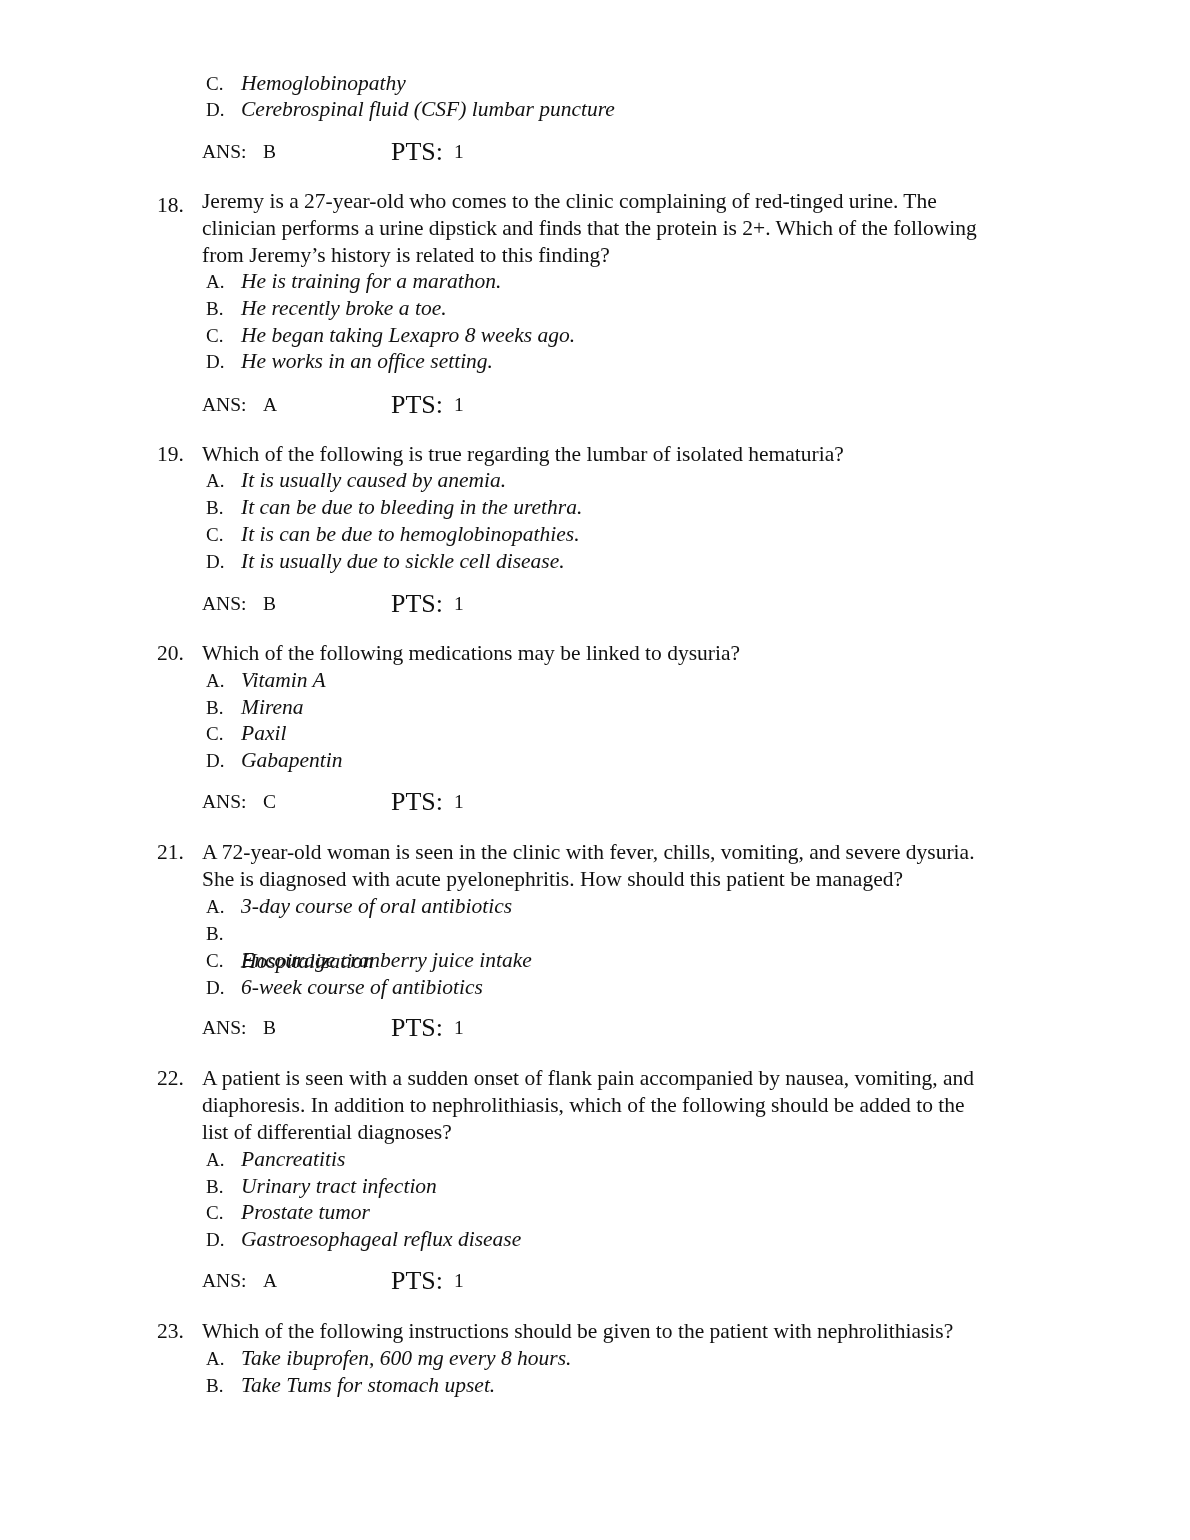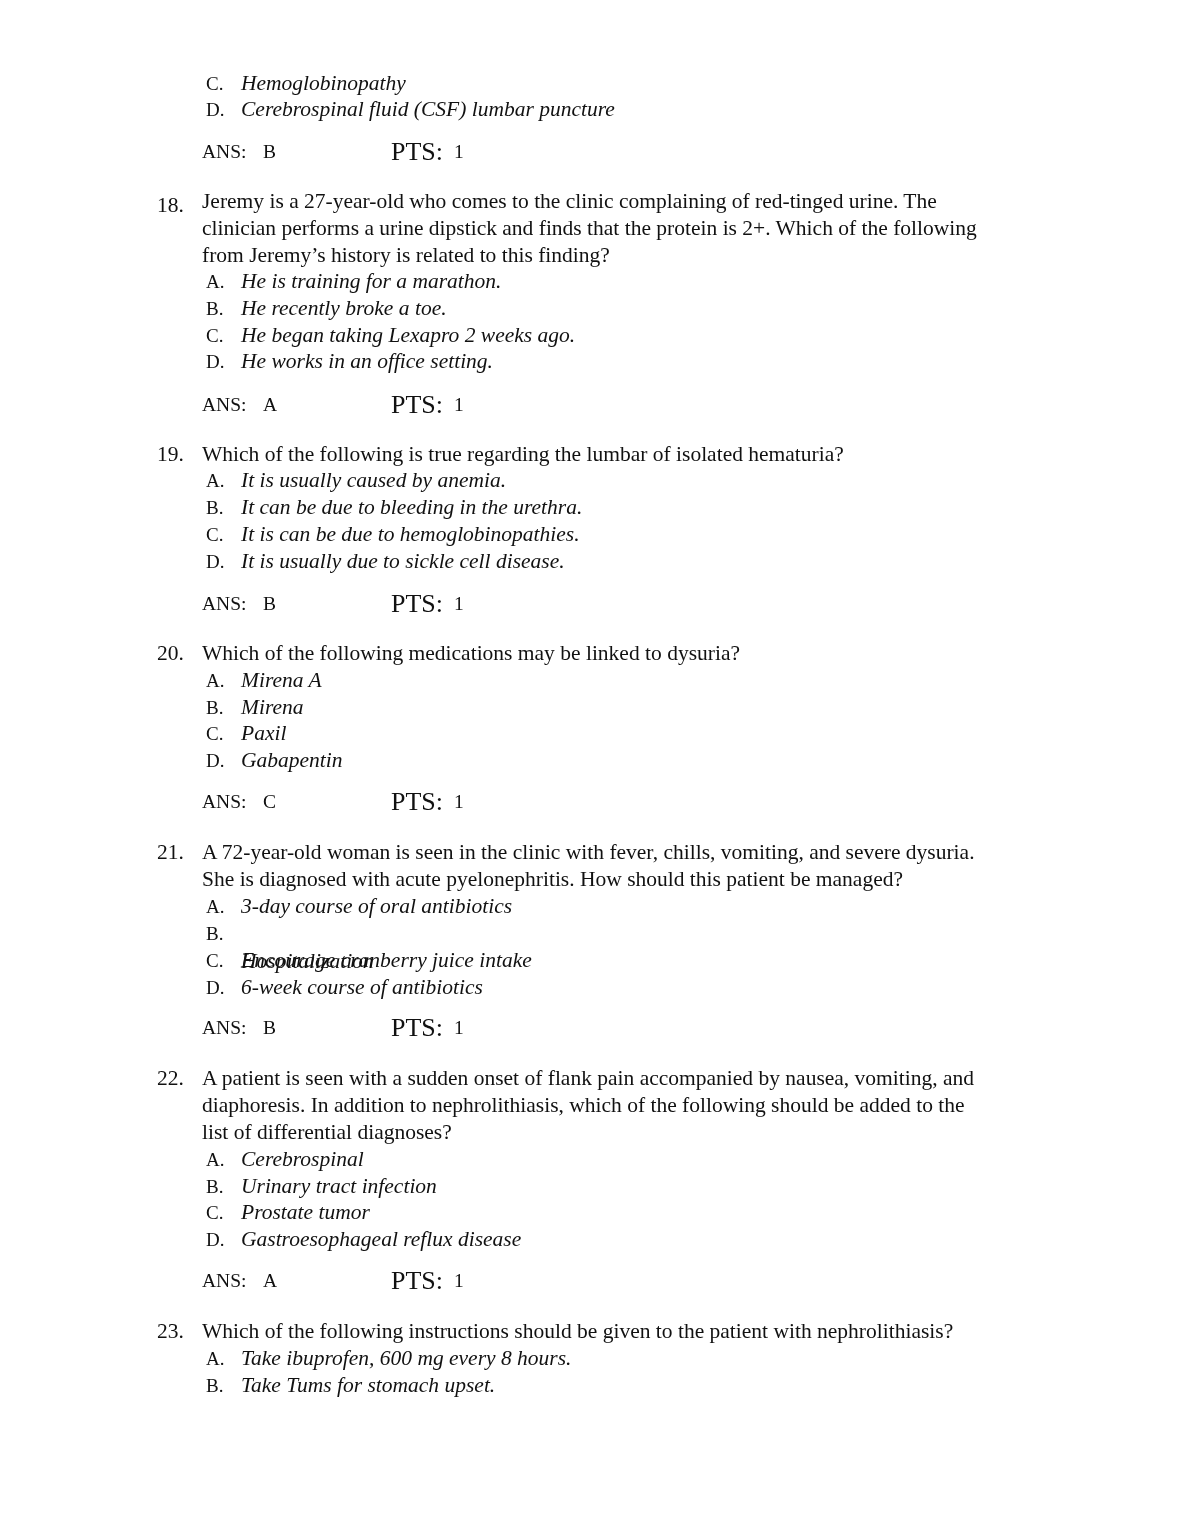--- a/index.html
+++ b/index.html
@@ -47,21 +47,21 @@
 <div>
   <span class="line qnum" style="top:192px">18.</span>
   <span class="line qtext" style="top:188px">Jeremy is a 27-year-old who comes to the clinic complaining of red-tinged urine. The</span>
   <span class="line qtext" style="top:215px">clinician performs a urine dipstick and finds that the protein is 2+. Which of the following</span>
   <span class="line qtext" style="top:242px">from Jeremy’s history is related to this finding?</span>
   <span class="line optletter" style="top:268px">A.</span>
   <span class="line opttext" style="top:268px">He is training for a marathon.</span>
   <span class="line optletter" style="top:295px">B.</span>
   <span class="line opttext" style="top:295px">He recently broke a toe.</span>
   <span class="line optletter" style="top:322px">C.</span>
-  <span class="line opttext" style="top:322px">He began taking Lexapro 2 weeks ago.</span>
+  <span class="line opttext" style="top:322px">He began taking Lexapro 8 weeks ago.</span>
   <span class="line optletter" style="top:348px">D.</span>
   <span class="line opttext" style="top:348px">He works in an office setting.</span>
   <span class="line ans-label" style="top:391px">ANS:</span>
   <span class="line ans-value" style="top:391px">A</span>
   <span class="line pts-label" style="top:391px">PTS:</span>
   <span class="line pts-value" style="top:391px">1</span>
 </div>
 
 <div>
   <span class="line qnum" style="top:441px">19.</span>
@@ -77,21 +77,21 @@
   <span class="line ans-label" style="top:590px">ANS:</span>
   <span class="line ans-value" style="top:590px">B</span>
   <span class="line pts-label" style="top:590px">PTS:</span>
   <span class="line pts-value" style="top:590px">1</span>
 </div>
 
 <div>
   <span class="line qnum" style="top:640px">20.</span>
   <span class="line qtext" style="top:640px">Which of the following medications may be linked to dysuria?</span>
   <span class="line optletter" style="top:667px">A.</span>
-  <span class="line opttext" style="top:667px">Mirena A</span>
+  <span class="line opttext" style="top:667px">Vitamin A</span>
   <span class="line optletter" style="top:694px">B.</span>
   <span class="line opttext" style="top:694px">Mirena</span>
   <span class="line optletter" style="top:720px">C.</span>
   <span class="line opttext" style="top:720px">Paxil</span>
   <span class="line optletter" style="top:747px">D.</span>
   <span class="line opttext" style="top:747px">Gabapentin</span>
   <span class="line ans-label" style="top:788px">ANS:</span>
   <span class="line ans-value" style="top:788px">C</span>
   <span class="line pts-label" style="top:788px">PTS:</span>
   <span class="line pts-value" style="top:788px">1</span>
@@ -114,21 +114,21 @@
   <span class="line pts-label" style="top:1014px">PTS:</span>
   <span class="line pts-value" style="top:1014px">1</span>
 </div>
 
 <div>
   <span class="line qnum" style="top:1065px">22.</span>
   <span class="line qtext" style="top:1065px">A patient is seen with a sudden onset of flank pain accompanied by nausea, vomiting, and</span>
   <span class="line qtext" style="top:1092px">diaphoresis. In addition to nephrolithiasis, which of the following should be added to the</span>
   <span class="line qtext" style="top:1119px">list of differential diagnoses?</span>
   <span class="line optletter" style="top:1146px">A.</span>
-  <span class="line opttext" style="top:1146px">Cerebrospinal</span>
+  <span class="line opttext" style="top:1146px">Pancreatitis</span>
   <span class="line optletter" style="top:1173px">B.</span>
   <span class="line opttext" style="top:1173px">Urinary tract infection</span>
   <span class="line optletter" style="top:1199px">C.</span>
   <span class="line opttext" style="top:1199px">Prostate tumor</span>
   <span class="line optletter" style="top:1226px">D.</span>
   <span class="line opttext" style="top:1226px">Gastroesophageal reflux disease</span>
   <span class="line ans-label" style="top:1267px">ANS:</span>
   <span class="line ans-value" style="top:1267px">A</span>
   <span class="line pts-label" style="top:1267px">PTS:</span>
   <span class="line pts-value" style="top:1267px">1</span>

